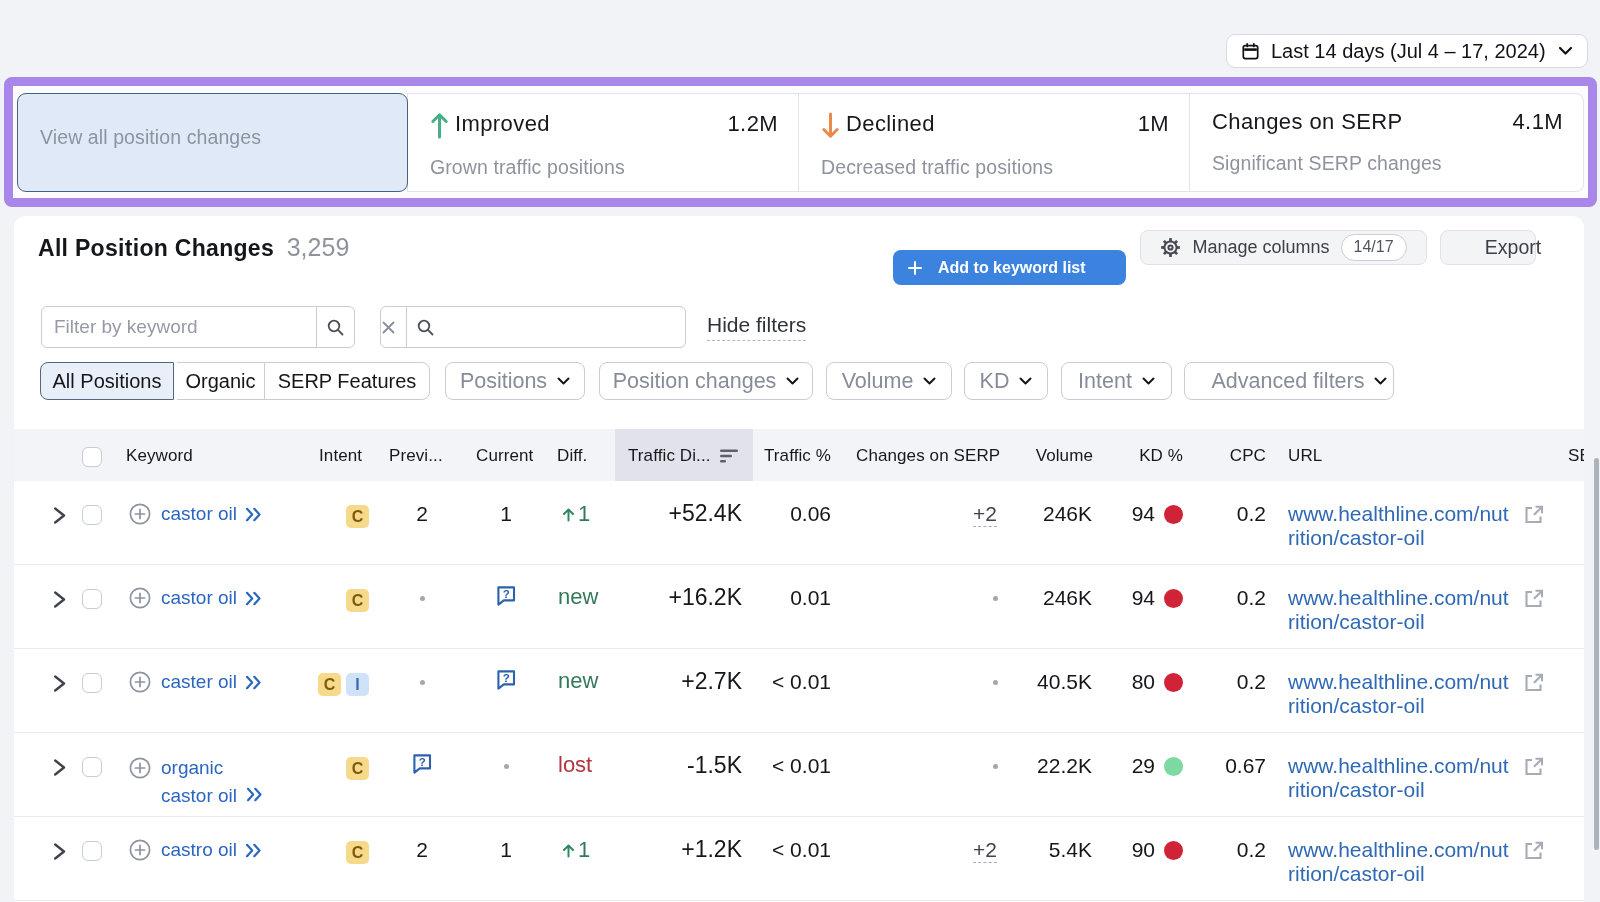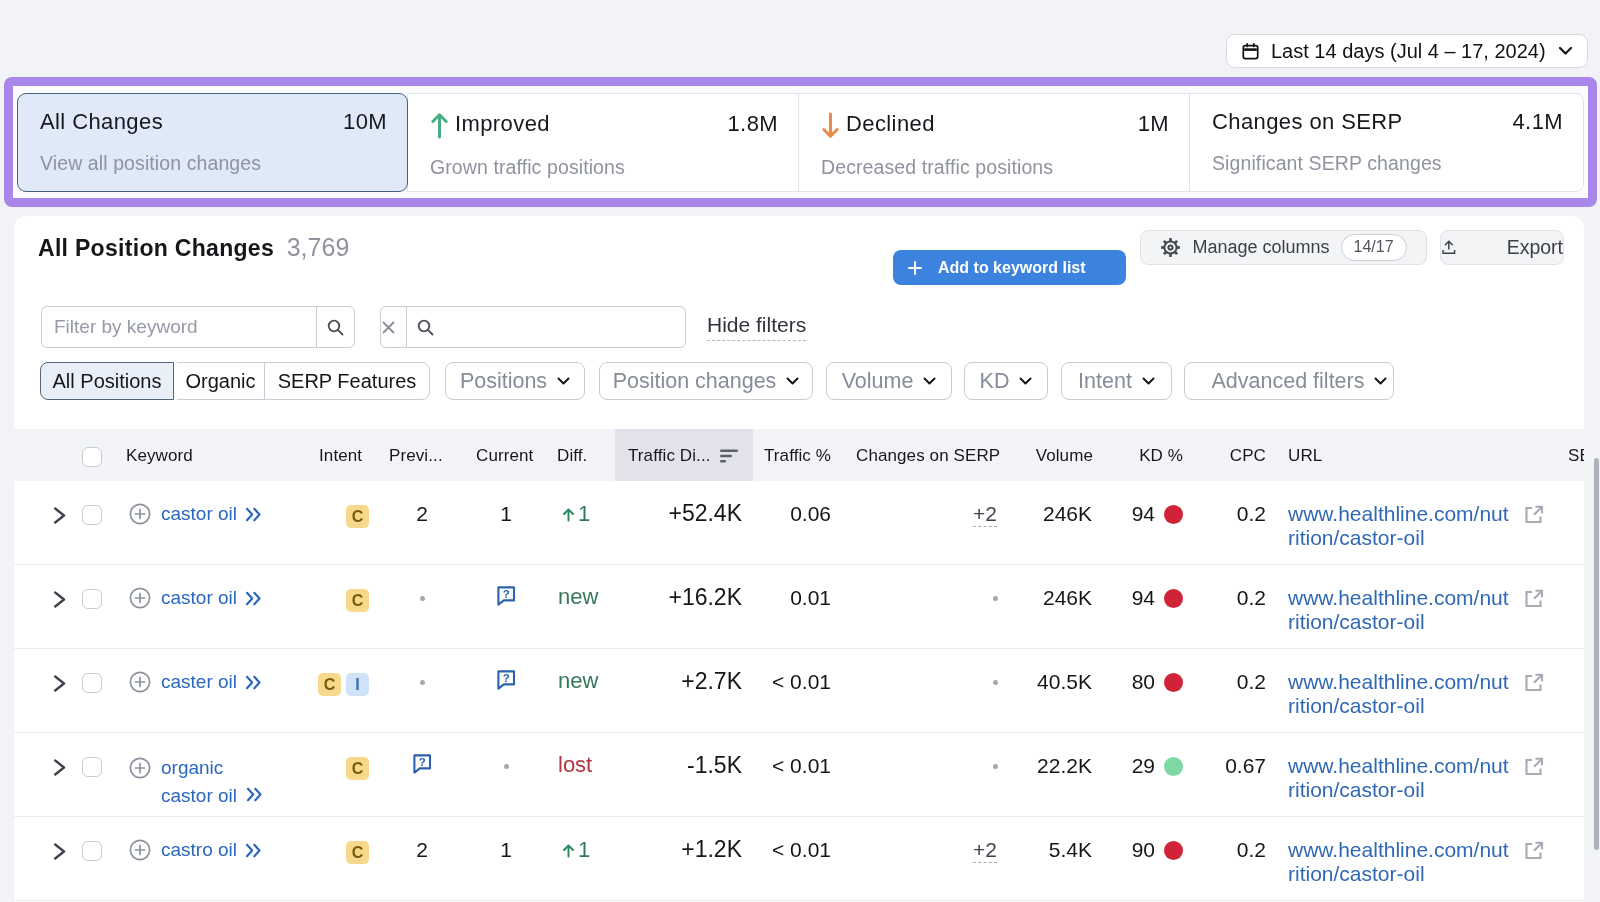--- a/index.html
+++ b/index.html
@@ -113,33 +113,29 @@
     </svg>
   <span class="txt">Last 14 days (Jul 4 – 17, 2024)</span>
   <svg class="chev" width="15" height="10" viewBox="0 0 15 10">
       <path d="M2 2 L7.5 7.5 L13 2" fill="none" stroke="#111217" stroke-width="2.2" stroke-linecap="round" stroke-linejoin="round"></path>
     </svg>
 </div>
 
 <div class="pbox">
   <div class="tabs">
     <div class="tab first">
-      <div class="t-row">
-          <span>All Changes</span>
-          <span class="t-val">10M</span>
-        </div>
       <div class="t-sub">View all position changes</div>
     </div>
     <div class="tab">
       <div class="t-row">
           <svg class="t-arrow" width="19" height="27" viewBox="0 0 19 27">
             <path d="M9.5 25 V2.8 M2.8 9.5 L9.5 2.8 L16.2 9.5" fill="none" stroke="#47ae86" stroke-width="3" stroke-linecap="round" stroke-linejoin="round"></path>
           </svg>
           <span>Improved</span>
-          <span class="t-val">1.8M</span>
+          <span class="t-val">1.2M</span>
         </div>
       <div class="t-sub">Grown traffic positions</div>
     </div>
     <div class="tab">
       <div class="t-row">
           <svg class="t-arrow" width="19" height="27" viewBox="0 0 19 27">
             <path d="M9.5 2 V24.2 M2.8 17.5 L9.5 24.2 L16.2 17.5" fill="none" stroke="#e9894a" stroke-width="3" stroke-linecap="round" stroke-linejoin="round"></path>
           </svg>
           <span>Declined</span>
           <span class="t-val">1M</span>
@@ -151,21 +147,21 @@
           <span>Changes on SERP</span>
           <span class="t-val">4.1M</span>
         </div>
       <div class="t-sub">Significant SERP changes</div>
     </div>
   </div>
 </div>
 
 <div class="card"></div>
 
-<div class="cardhead">All Position Changes <span class="cnt">3,769</span></div>
+<div class="cardhead">All Position Changes <span class="cnt">3,259</span></div>
 
 <div class="btn btn-blue" style="left:893px; top:230px; width:233px; justify-content:flex-start; padding-left:15px; font-size:16px;">
   <svg width="14" height="14" viewBox="0 0 14 14" style="margin-right:16px;">
       <path d="M7 1 V13 M1 7 H13" stroke="#fff" stroke-width="2" stroke-linecap="round"></path>
     </svg>
   Add to keyword list
 </div>
 <div class="btn" style="left:1140px; top:230px; width:287px;">
   <svg width="21" height="21" viewBox="0 0 21 21" style="margin-right:11px;">
       <g fill="none" stroke="#46494f" stroke-width="2">
@@ -179,21 +175,21 @@
         <line x1="6.0" y1="15.0" x2="3.9" y2="17.1"></line>
         <line x1="4.1" y1="10.5" x2="1.1" y2="10.5"></line>
         <line x1="6.0" y1="6.0" x2="3.9" y2="3.9"></line>
         <line x1="10.5" y1="4.1" x2="10.5" y2="1.1"></line>
         <line x1="15.0" y1="6.0" x2="17.1" y2="3.9"></line>
       </g>
     </svg>
   Manage columns
   <span class="pill">14/17</span>
 </div>
-<div class="btn" style="left:1440px; top:230px; width:124px;gap:40px;">
+<div class="btn" style="left:1440px; top:230px; width:96px;gap:40px;">
   <svg width="19" height="19" viewBox="0 0 19 19" style="margin-right:10px;">
       <g fill="none" stroke="#3c3f48" stroke-width="1.8">
         <path d="M9.5 12 V2.5"></path>
         <path d="M5.3 6.2 L9.5 2 L13.7 6.2" stroke-linecap="round" stroke-linejoin="round"></path>
         <path d="M2.5 12.5 V16.5 H16.5 V12.5"></path>
       </g>
     </svg>
   <span style="font-size:19.5px;">Export</span>
 </div>
 

